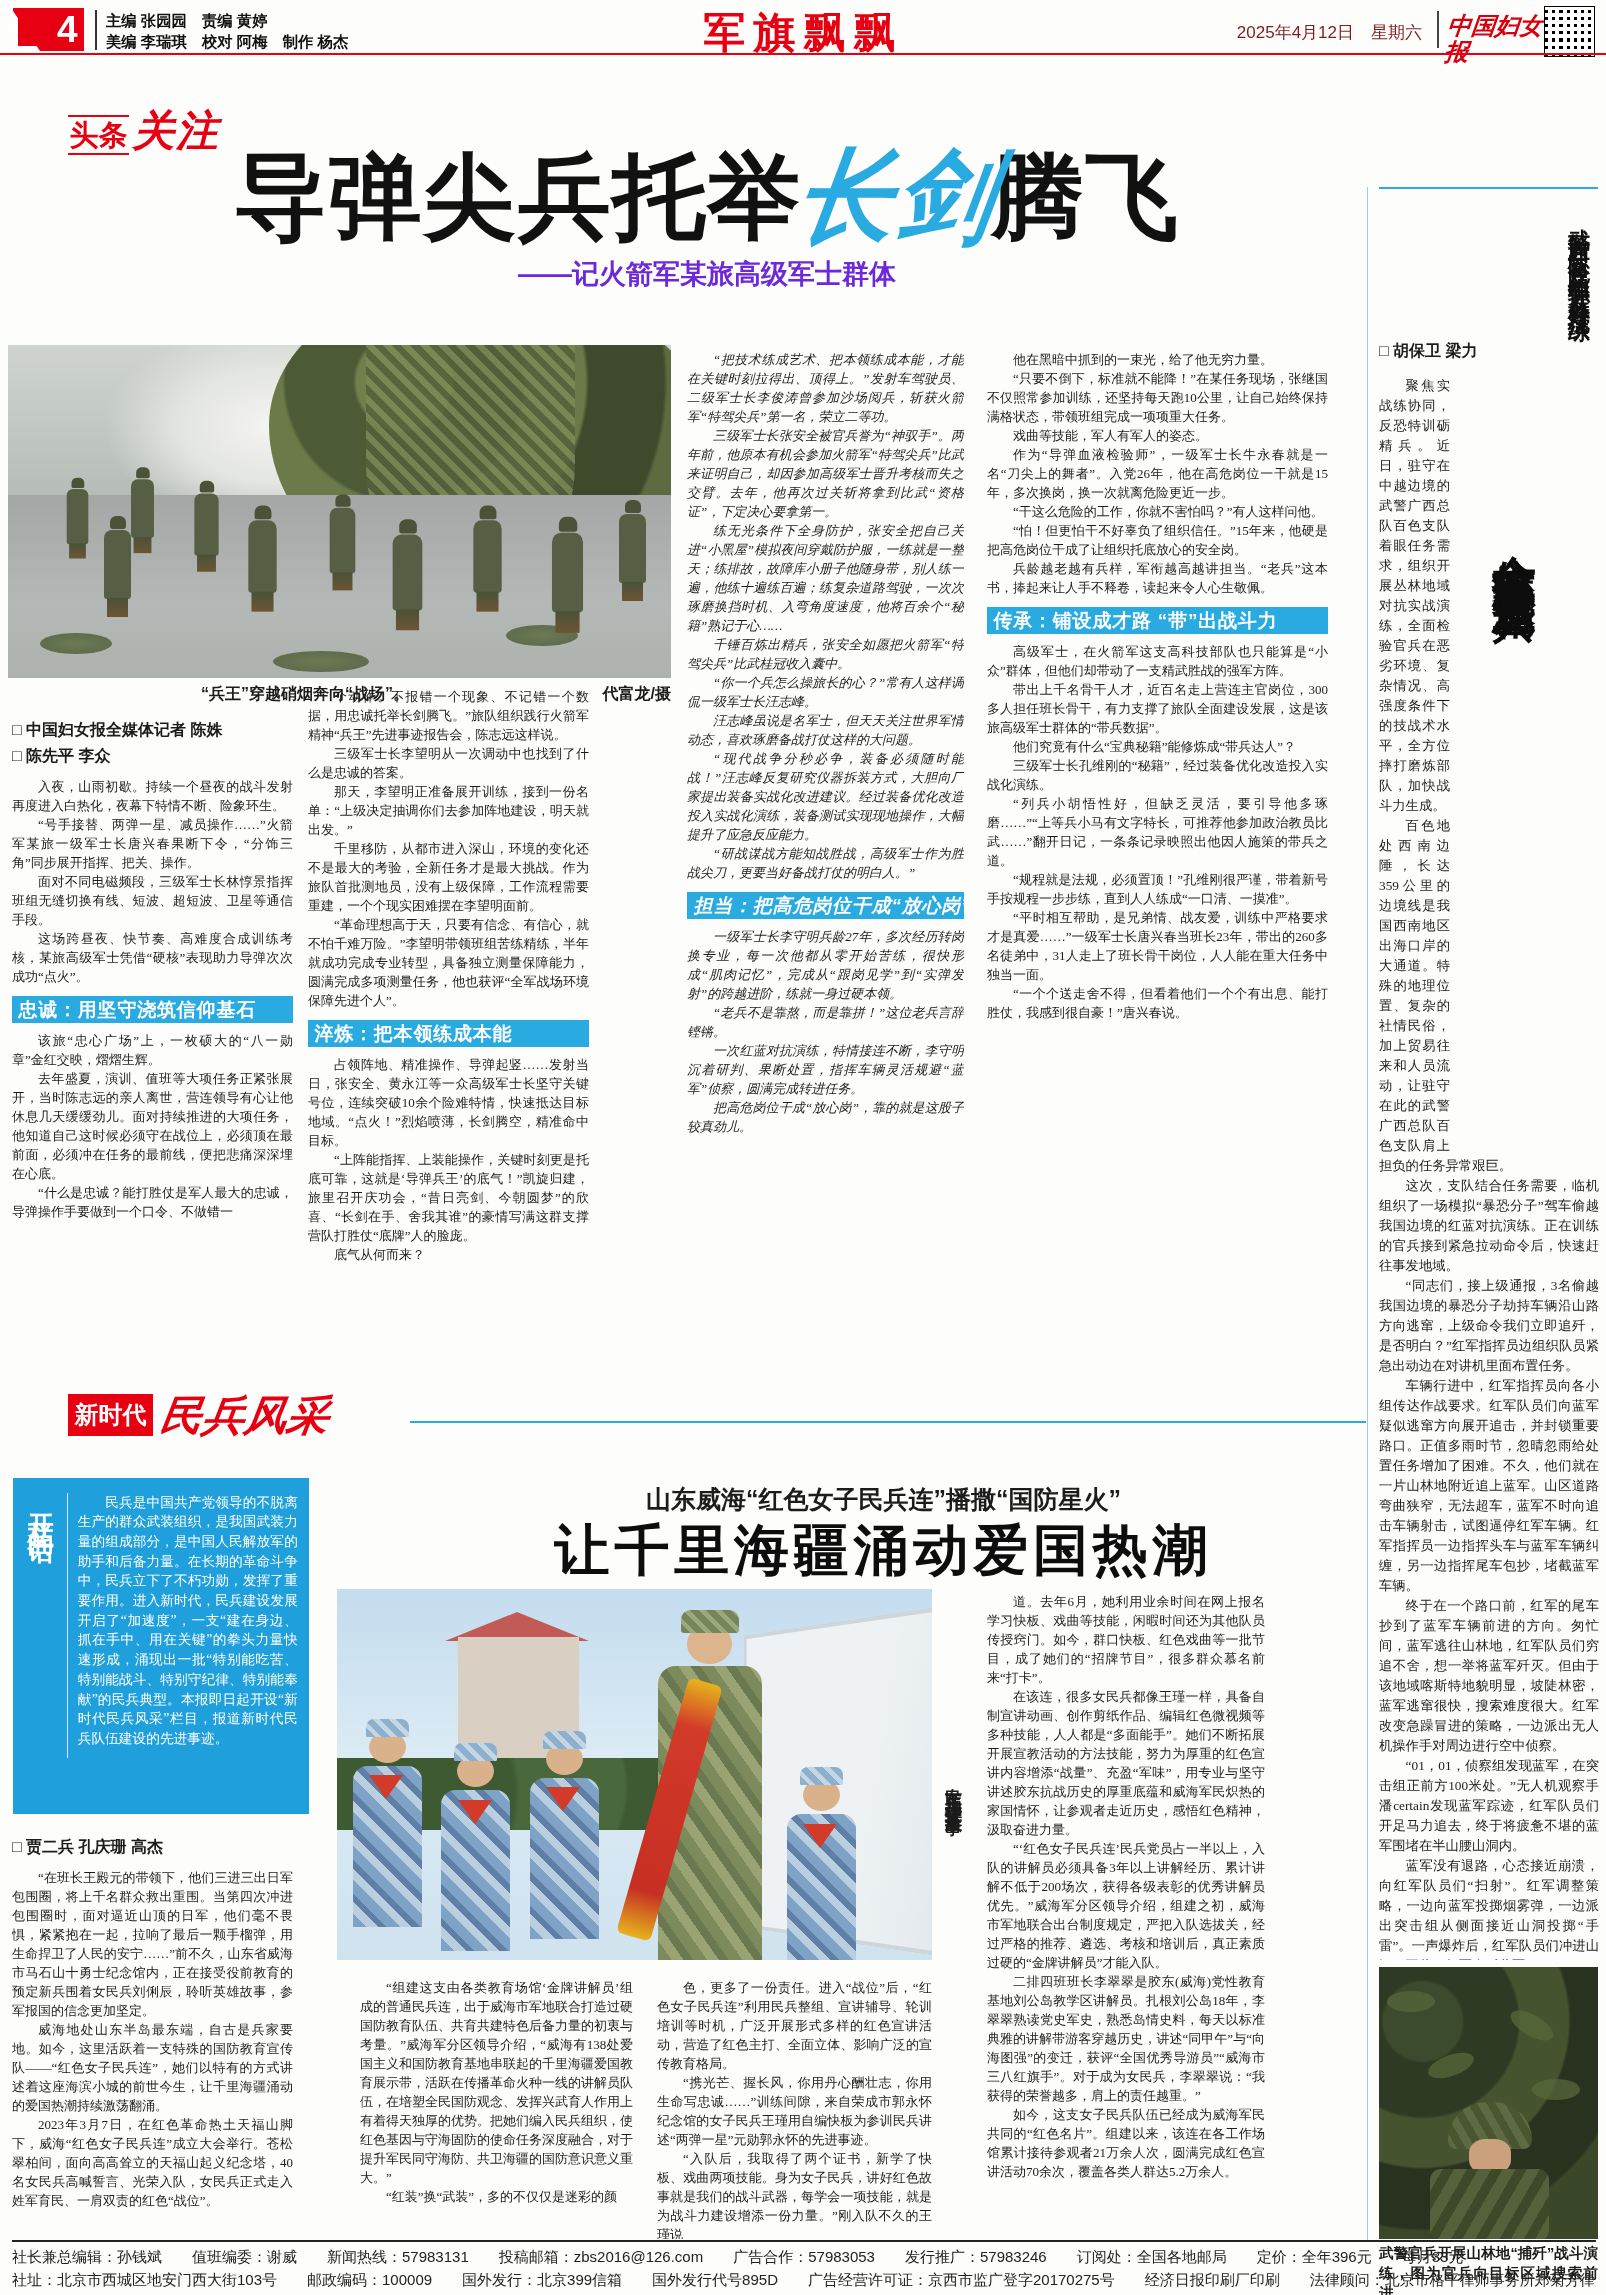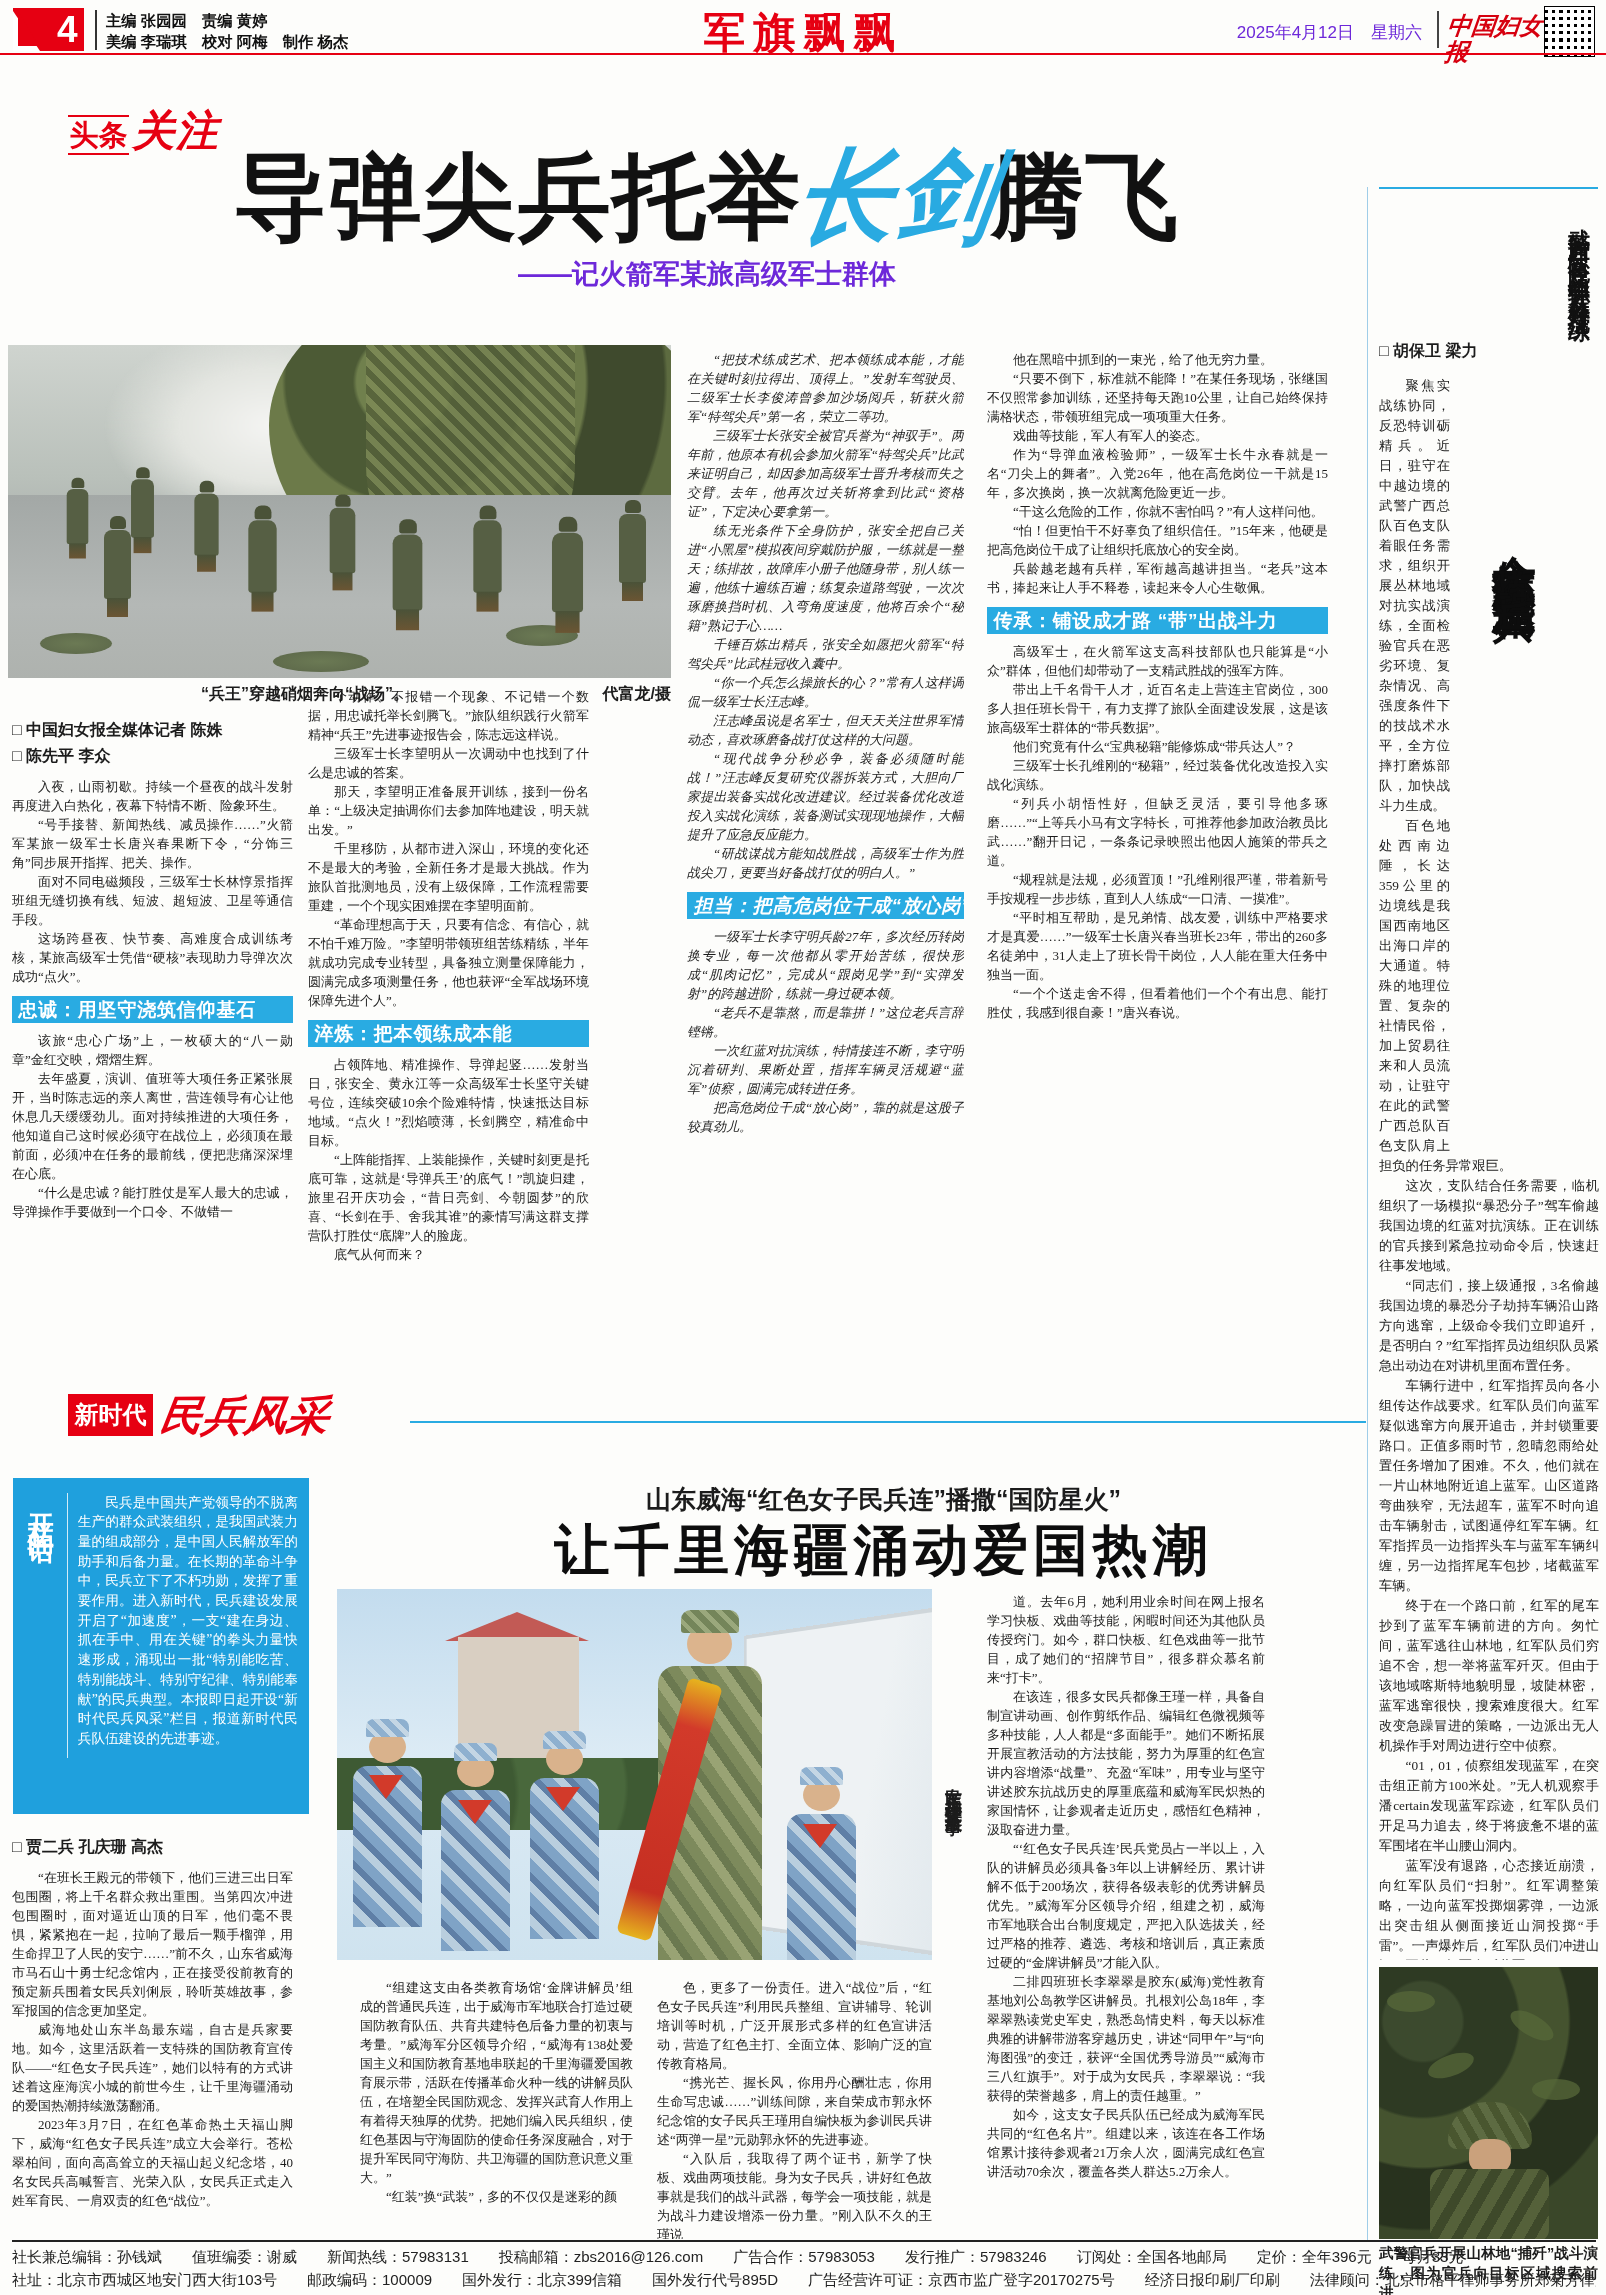--- a/index.html
+++ b/index.html
@@ -8,21 +8,21 @@
   .abs { position:absolute; }
 
   
   .pagenum { left:13px; top:8px; width:71px; height:43px; background:#e60012; }
   .pagenum::before { content:""; position:absolute; left:0; bottom:0; border-left:27px solid #fff; border-top:40px solid transparent; }
   .pagenum::after { content:""; position:absolute; left:4.8px; top:3.2px; border-left:21px solid #e60012; border-top:35px solid transparent; }
   .pagenum span { position:absolute; right:6.4px; top:0.8px; color:#fff; font-family:"Liberation Sans",sans-serif; font-weight:bold; font-size:37px; }
   .ed-divider { left:95px; top:9.6px; width:1.6px; height:40px; background:#333; }
   .editors { left:106px; top:9.6px; width:386px; font-family:"Liberation Sans","DejaVu Sans",sans-serif; font-weight:bold; font-size:15.3px; line-height:21px; color:#111; }
   .masthead { left:0; top:4.8px; width:1607px; text-align:center; color:#e60012; font-family:"Liberation Sans",sans-serif; font-weight:900; font-size:42px; letter-spacing:8px; }
-  .dateline { left:1149px; top:21px; width:273px; text-align:right; font-size:17px; font-family:"Liberation Sans",sans-serif; color:#6d28d9; }
+  .dateline { left:1149px; top:21px; width:273px; text-align:right; font-size:17px; font-family:"Liberation Sans",sans-serif; color:#7f1d1d; }
   .hdr-div2 { left:1437px; top:11.2px; width:1.6px; height:37px; background:#444; }
   .papername { left:1446px; top:13px; width:96px; color:#d6000f; font-size:24px; font-weight:bold; font-style:italic; transform:skewX(-6deg); font-family:"Liberation Serif",serif; line-height:26px; }
   .qr { left:1544px; top:6.4px; width:51px; height:51px; background:
       repeating-linear-gradient(0deg,#000 0 3.2px,#fff 3.2px 7.2px),
       repeating-linear-gradient(90deg,#000 0 3.2px,#fff 3.2px 7.2px);
       background-blend-mode:screen; border:1.6px solid #000; }
   .redrule { left:0; top:53px; width:1607px; height:2.4px; background:#e60012; }
 
   
   .badge { left:68px; top:103px; width:241px; color:#e60012; }
@@ -165,21 +165,21 @@
     <span>代富龙/摄</span>
   </div>
 
   <div id="col1" class="col">
     <div class="bylines">
       <div>□ 中国妇女报全媒体记者 陈姝</div>
       <div>□ 陈先平 李众</div>
     </div>
     <div>
         <p class="para">入夜，山雨初歇。持续一个昼夜的战斗发射再度进入白热化，夜幕下特情不断、险象环生。</p>
-        <p class="para">“号手接替、新闻热线、减员操作……”火箭军某旅一级军士长唐兴春果断下令，“分饰三角”同步展开指挥、把关、操作。</p>
+        <p class="para">“号手接替、两弹一星、减员操作……”火箭军某旅一级军士长唐兴春果断下令，“分饰三角”同步展开指挥、把关、操作。</p>
         <p class="para">面对不同电磁频段，三级军士长林惇景指挥班组无缝切换有线、短波、超短波、卫星等通信手段。</p>
         <p class="para">这场跨昼夜、快节奏、高难度合成训练考核，某旅高级军士凭借“硬核”表现助力导弹次次成功“点火”。</p>
       </div>
     <div class="sec-head">忠诚：用坚守浇筑信仰基石</div>
     <div>
         <p class="para">该旅“忠心广场”上，一枚硕大的“八一勋章”金红交映，熠熠生辉。</p>
         <p class="para">去年盛夏，演训、值班等大项任务正紧张展开，当时陈志远的亲人离世，营连领导有心让他休息几天缓缓劲儿。面对持续推进的大项任务，他知道自己这时候必须守在战位上，必须顶在最前面，必须冲在任务的最前线，便把悲痛深深埋在心底。</p>
         <p class="para">“什么是忠诚？能打胜仗是军人最大的忠诚，导弹操作手要做到一个口令、不做错一</p>
       </div>
   </div>

